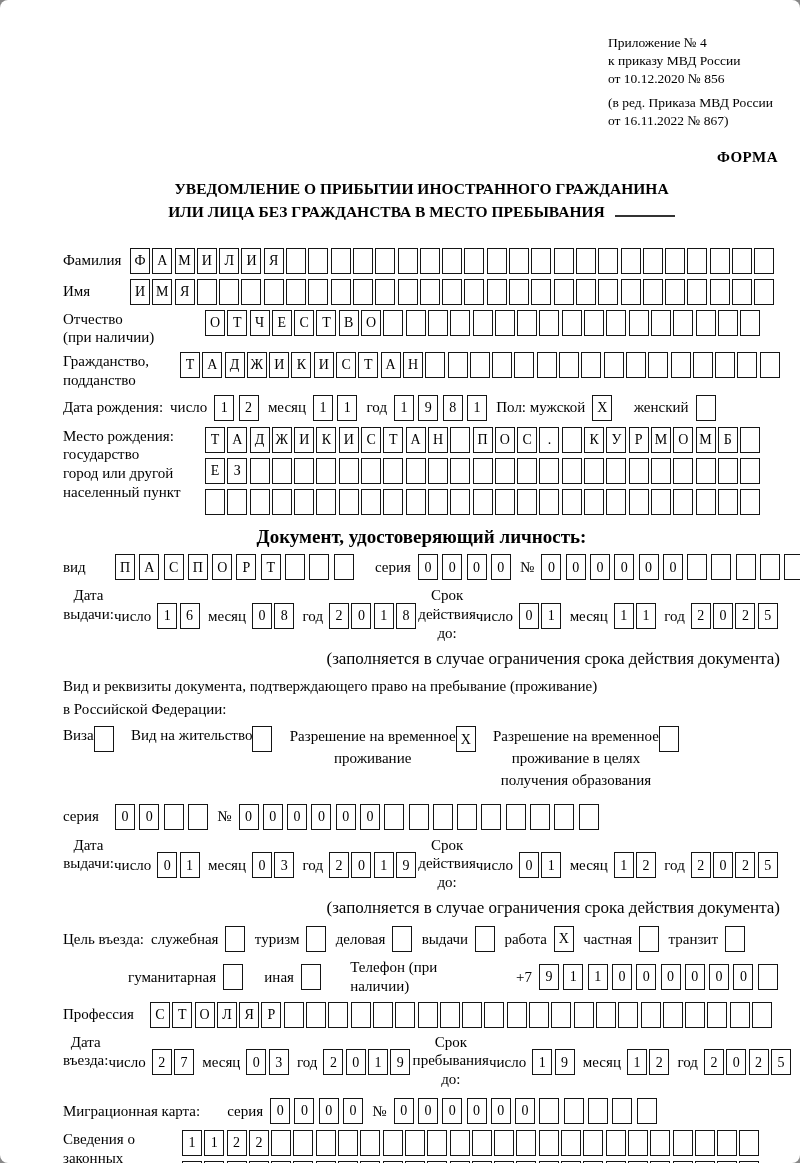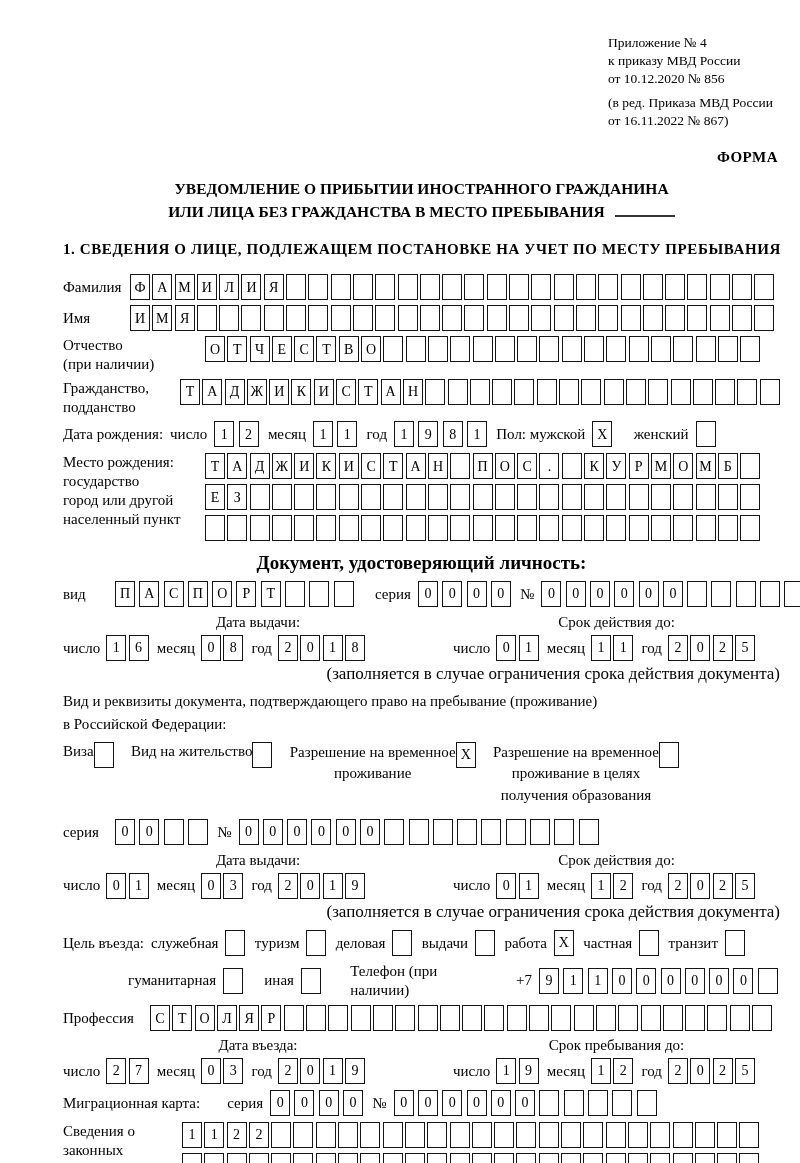--- a/index.html
+++ b/index.html
@@ -1,45 +1,45 @@
 <!DOCTYPE html>
 <html><head>
 <meta charset="utf-8">
 <style>
   html,body{margin:0;padding:0;background:#888;}
   .page{
     width:800px;height:1163px;box-sizing:border-box;margin:0 auto;
     background:#fff;color:#000;
     padding:34px 20px 10px 63px;overflow:hidden;
-    font-family:"Liberation Serif","DejaVu Serif",serif;font-size:15px;line-height:1.25;
+    font-family:"Liberation Serif","DejaVu Serif",serif;font-size:15px;line-height:1.25;border-radius:8px;
   }
   .appendix{margin-left:auto;width:172px;font-size:13.5px;line-height:1.34;}
   .appendix .gap{margin-top:6px;}
   .forma{text-align:right;font-weight:bold;margin:18px 2px 10px 0;letter-spacing:.5px;}
-  .title{text-align:center;font-weight:bold;font-size:15.5px;line-height:1.5;margin-bottom:16px;}
+  .title{text-align:center;font-weight:bold;font-size:15.5px;line-height:1.5;margin-bottom:24px;}
   .uslot{display:inline-block;width:60px;height:13px;border-bottom:2px solid #333;margin-left:10px;}
   .sec-heading{font-weight:bold;font-size:15px;letter-spacing:.6px;margin:14px 0 16px;white-space:nowrap;}
 
   .row{display:flex;align-items:center;margin-bottom:5px;}
   .row.top{align-items:flex-start;}
   .flabel{flex:0 0 auto;}
   .w67{width:67px;} .w87{width:87px;} .w117{width:117px;} .w142{width:142px;} .w119{width:119px;} .w45{width:45px;}
   .stack>.boxes{margin-bottom:5px;}
   .boxes{display:flex;flex-wrap:nowrap;}
   .cell{
     box-sizing:border-box;flex:0 0 auto;width:20px;height:26px;margin-right:2.3px;
     border:1.6px solid #151515;display:flex;align-items:center;justify-content:center;
     font-size:14px;background:#fff;
   }
   .inline-row{display:flex;align-items:center;gap:7px;margin-bottom:6px;flex-wrap:nowrap;}
   .inline-row .boxes{gap:2px;}
   .ml20{margin-left:20px;} .ml12{margin-left:12px;} .indent{margin-left:65px;}
 
   .datecols{display:flex;margin-bottom:2px;}
-  .datecol{display:flex;flex-direction:column;}
+  .datecol{display:flex;flex-direction:row;}
   .datecol.left{width:390px;}
   .datecol.right{flex:1;}
   .dhead{text-align:center;margin-bottom:3px;}
   .dateline{display:flex;align-items:center;gap:6px;}
   .fineprint{text-align:right;font-size:17px;margin:2px 0 8px;}
   .docheading{text-align:center;font-weight:bold;font-size:19px;margin:2px 0 6px;}
   .plain{margin-bottom:4px;}
 
   .visa-row{display:flex;align-items:flex-start;gap:15px;margin:8px 0 12px;}
   .choice{display:flex;align-items:flex-start;}
@@ -60,21 +60,20 @@
 
   <div class="forma">ФОРМА</div>
 
   <div class="title">
     <div>УВЕДОМЛЕНИЕ О ПРИБЫТИИ ИНОСТРАННОГО ГРАЖДАНИНА</div>
     <div>
       <span>ИЛИ ЛИЦА БЕЗ ГРАЖДАНСТВА В МЕСТО ПРЕБЫВАНИЯ</span><span class="uslot"></span>
     </div>
   </div>
 
-  <div class="sec-heading">1. СВЕДЕНИЯ О ЛИЦЕ, ПОДЛЕЖАЩЕМ ПОСТАНОВКЕ НА УЧЕТ ПО МЕСТУ ПРЕБЫВАНИЯ</div>
 
   <div class="row">
     <div class="flabel w67">Фамилия</div>
     <div class="boxes">
         <div class="cell">Ф</div>
         <div class="cell">А</div>
         <div class="cell">М</div>
         <div class="cell">И</div>
         <div class="cell">Л</div>
         <div class="cell">И</div>

